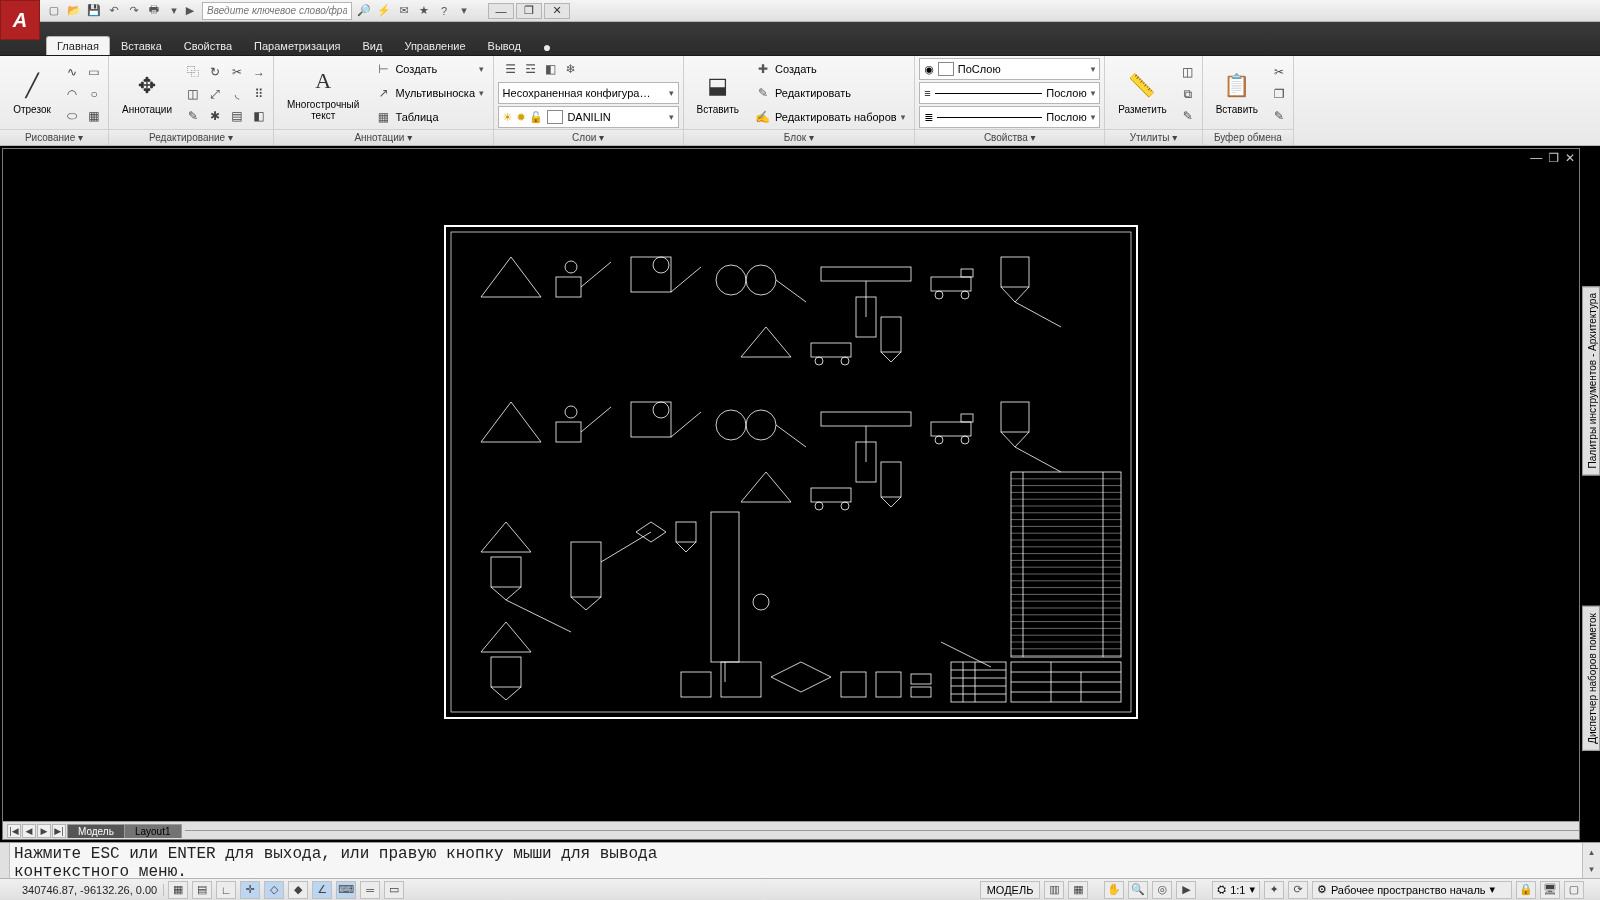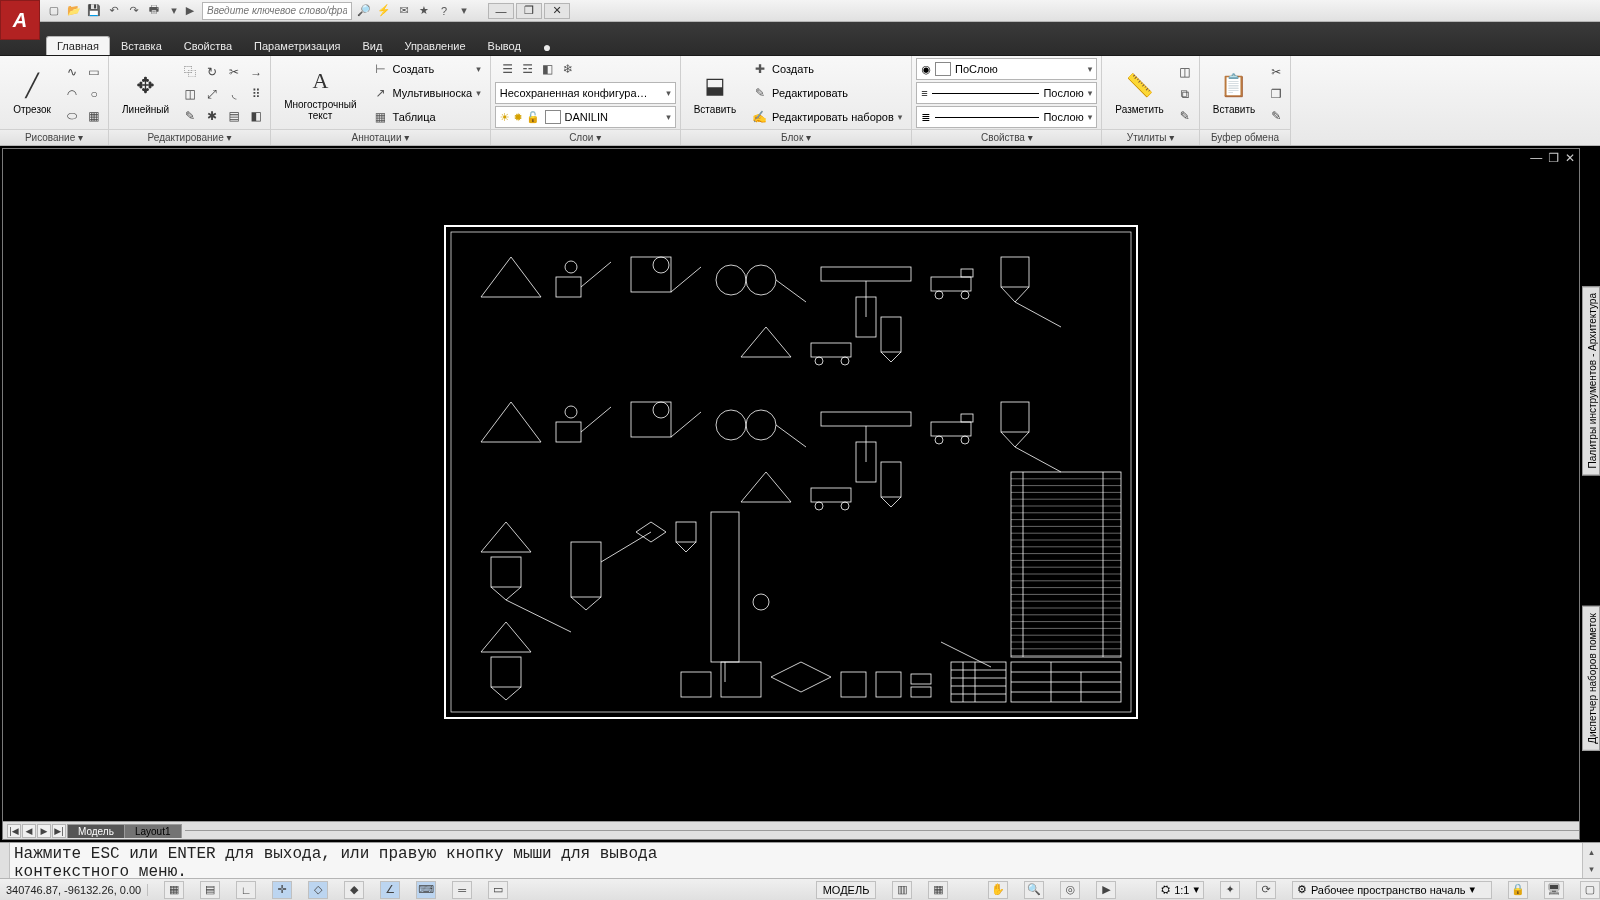--- a/index.html
+++ b/index.html
@@ -68,21 +68,21 @@
 .sidebar-tab.st2 { top:460px; }
 
 
 .cmdarea { height:36px; background:#f6f6f6; border-top:1px solid #9a9a9a; display:flex; }
 .cmdarea .cmdhandle { width:10px; background:#e0e0e0; border-right:1px solid #c0c0c0; }
 .cmdarea .cmdtext { flex:1; font-family:"Courier New",monospace; font-size:16px; color:#222; padding:2px 4px; white-space:pre-wrap; }
 .cmdarea .cmdscroll { width:18px; background:#e8e8e8; border-left:1px solid #c0c0c0; display:flex; flex-direction:column; }
 .cmdarea .cmdscroll div { flex:1; display:flex; align-items:center; justify-content:center; color:#555; font-size:9px; }
 
 
-.statusbar { height:22px; background:linear-gradient(#f0f0f0,#e0e0e0); border-top:1px solid #b5b5b5; display:flex; align-items:center; padding:0 0; gap:16px; }
+.statusbar { height:22px; background:linear-gradient(#f0f0f0,#e0e0e0); border-top:1px solid #b5b5b5; display:flex; align-items:center; padding:0 16px; gap:4px; }
 .sb-coord { font-size:11px; color:#222; padding:0 6px; border-right:1px solid #c0c0c0; }
 .sb-btn { width:20px; height:18px; border:1px solid #c0c0c0; background:#ececec; display:flex; align-items:center; justify-content:center; font-size:11px; color:#444; }
 .sb-btn.blue { background:#bcd5f0; }
 .sb-spacer { flex:1; }
 .sb-text { font-size:11px; padding:0 6px; border:1px solid #c0c0c0; background:#ececec; height:18px; display:flex; align-items:center; }
 .sb-combo { height:18px; border:1px solid #c0c0c0; background:#ececec; display:flex; align-items:center; padding:0 4px; gap:4px; font-size:10px; }
 
 
 .drawing-svg { position:absolute; left:50%; top:48%; transform:translate(-50%,-50%); }
 </style>
@@ -146,21 +146,21 @@
         <div class="smbtn">▦</div>
       </div>
     </div>
     <div class="panel-title">Рисование ▾</div>
   </div>
 
   <div class="panel">
     <div class="prow">
       <div class="bigbtn">
         <div class="ico">✥</div>
-        <div class="lbl">Линейный</div>
+        <div class="lbl">Аннотации</div>
       </div>
       <div class="smgrid">
         <div class="smbtn">⿻</div>
         <div class="smbtn">↻</div>
         <div class="smbtn">✂</div>
         <div class="smbtn">→</div>
         <div class="smbtn">◫</div>
         <div class="smbtn">⤢</div>
         <div class="smbtn">◟</div>
         <div class="smbtn">⠿</div>

